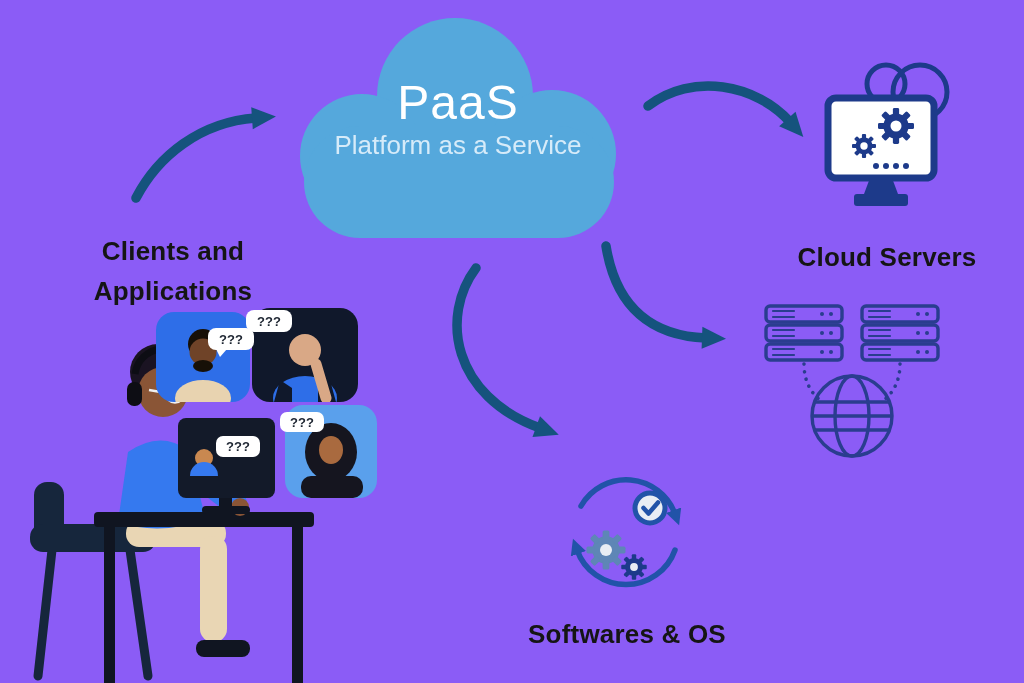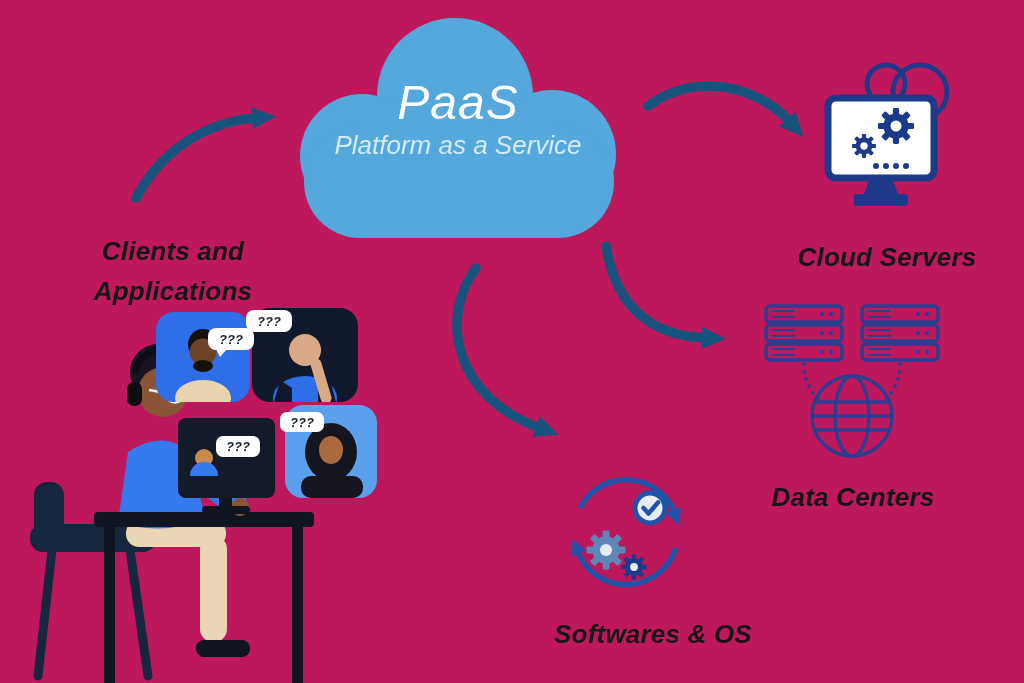--- a/index.html
+++ b/index.html
@@ -1,18 +1,18 @@
 <!DOCTYPE html>
 <html><head>
 <meta charset="utf-8">
 <style>
   * { margin:0; padding:0; box-sizing:border-box; }
   html,body { background:#cfd8e2; }
   body { font-family:"Liberation Sans", sans-serif; }
-  .canvas { position:relative; width:1024px; height:683px; background:#be185d; overflow:hidden; margin:0 auto;font-style:italic; }
+  .canvas { position:relative; width:1024px; height:683px; background:#8b5cf6; overflow:hidden; margin:0 auto; }
   .abs { position:absolute; }
   svg.abs { display:block; }
   .node-label { position:absolute; font-weight:bold; font-size:26px; line-height:1.55; color:#151515; text-align:center; letter-spacing:.2px; }
   .cloud-text { position:absolute; left:290px; top:8px; width:336px; height:232px; display:flex; flex-direction:column;
                 align-items:center; justify-content:center; margin-top:-6px; color:#ffffff; pointer-events:none; }
   .cloud-title { font-size:48px; letter-spacing:1px; }
   .cloud-sub   { font-size:26px; color:#d6ebf9; }
   .bub { font-family:"Liberation Sans",sans-serif; font-weight:bold; font-size:13px; fill:#1c2430; text-anchor:middle; }
 </style>
 </head>
@@ -70,22 +70,21 @@
       <path d="M 606 246 C 616 308 652 336 706 338" marker-end="url(#arrow-big)"></path>
       <path d="M 476 268 C 440 316 452 396 540 428" marker-end="url(#arrow-big)"></path>
     </g>
   </svg>
 
   <div class="node-label" style="left:43px; top:231px; width:260px">
     <span>Clients and</span><br>
     <span>Applications</span>
   </div>
   <div class="node-label" style="left:767px; top:237px; width:240px">Cloud Servers</div>
-  <div class="node-label" style="left:733px; top:477px; width:240px">Data Centers</div>
-  <div class="node-label" style="left:533px; top:614px; width:240px">Softwares &amp; OS</div>
+  <div class="node-label" style="left:507px; top:614px; width:240px">Softwares &amp; OS</div>
 
   <svg class="abs" style="left:812px; top:52px" width="148" height="168" viewBox="0 0 148 168">
     <g stroke="#1d3a8a" stroke-width="5" fill="none">
       <circle cx="108" cy="40" r="27"></circle>
       <circle cx="74" cy="32" r="19"></circle>
     </g>
     <rect x="16" y="46" width="106" height="80" rx="8" fill="#ffffff" stroke="#1d3a8a" stroke-width="7"></rect>
     <use href="#gear-w" transform="translate(84,74) scale(1.2)" color="#1d3a8a"></use>
     <use href="#gear-w" transform="translate(52,94) scale(0.8)" color="#1d3a8a"></use>
     <g fill="#1d3a8a">

